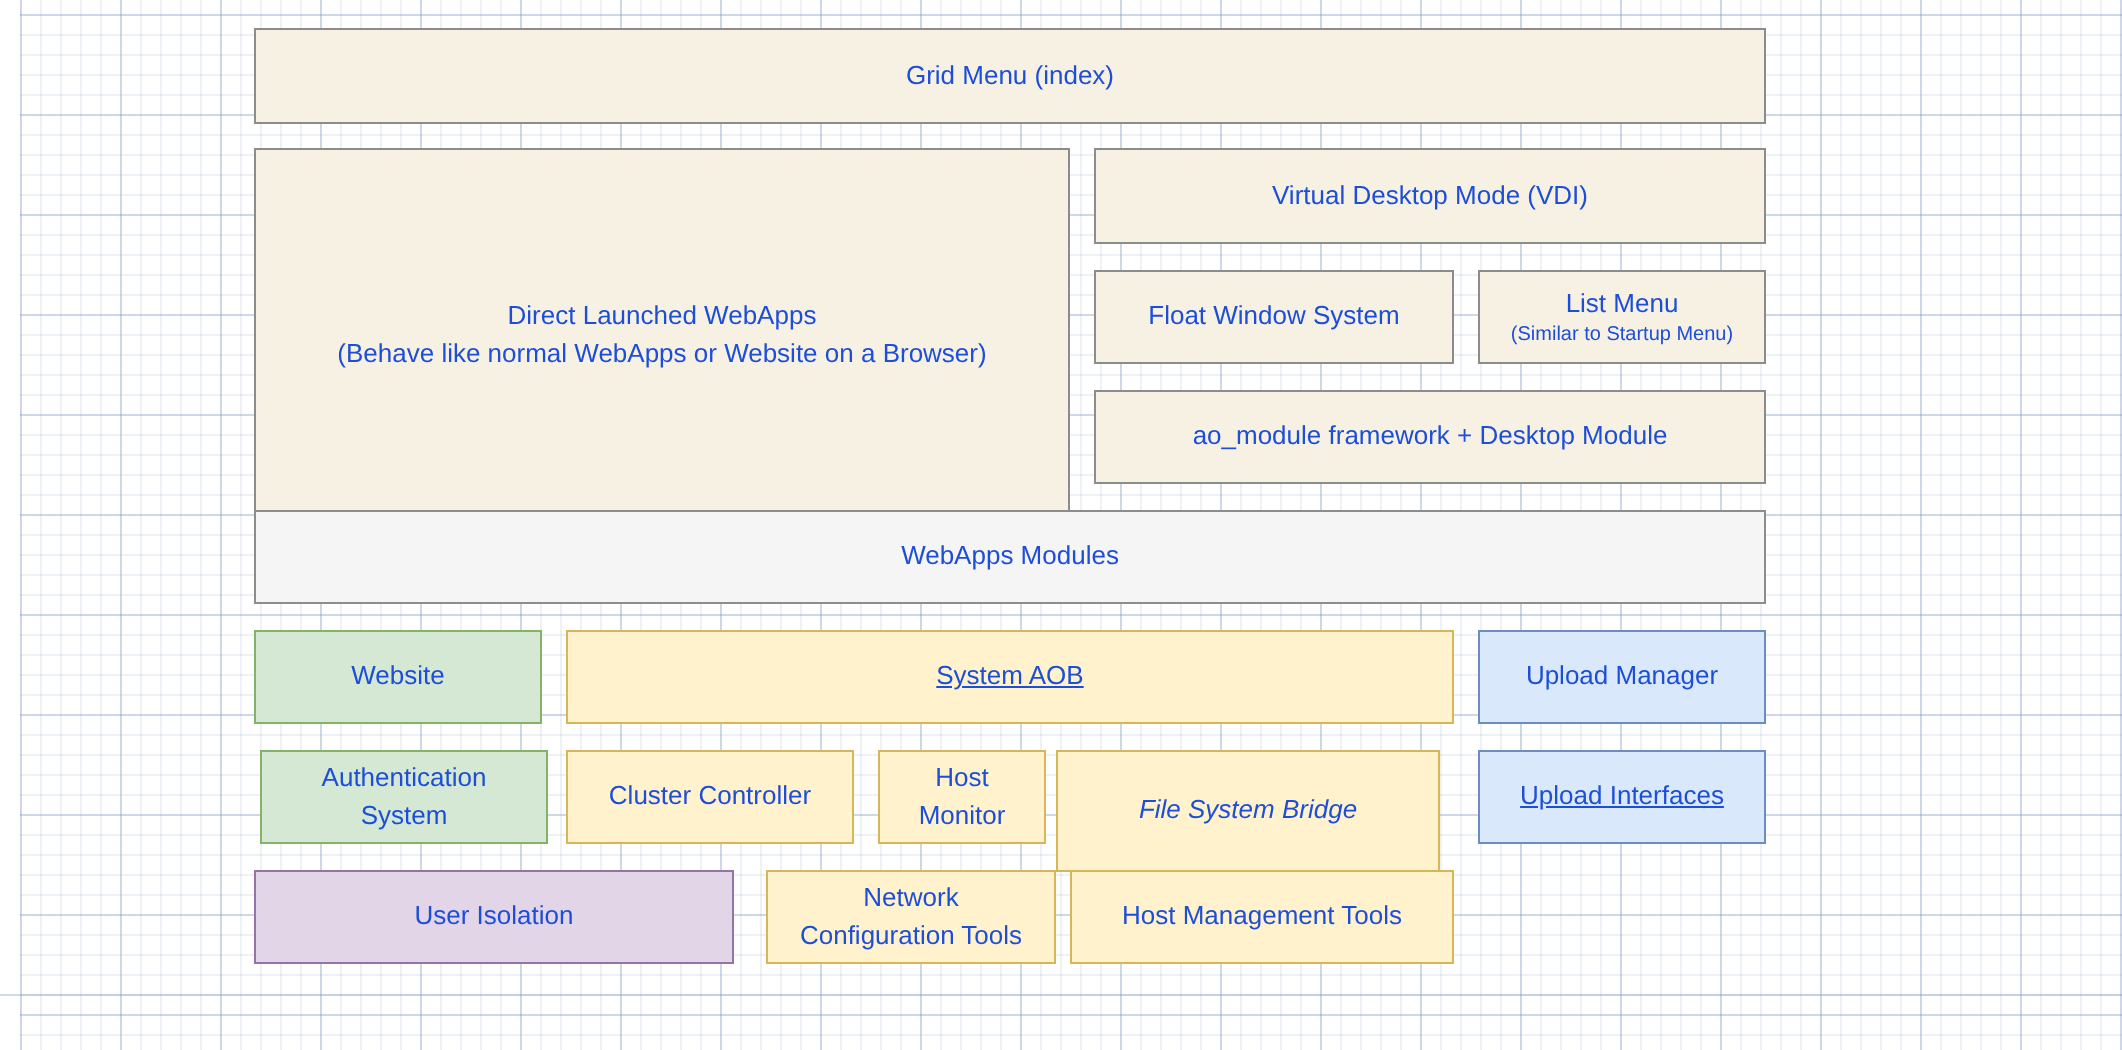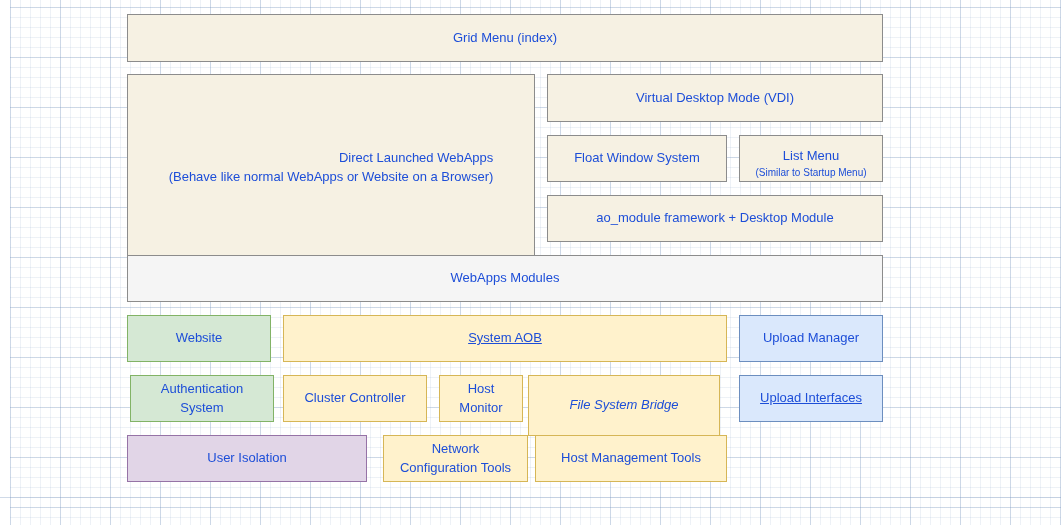--- a/index.html
+++ b/index.html
@@ -53,34 +53,34 @@
 </style>
 </head>
 <body>
 
 <div class="canvas">
 
   <div class="box beige" style="left:127px; top:14px; width:756px; height:48px;">
     <div class="label">Grid Menu (index)</div>
   </div>
 
-  <div class="box beige" style="left:127px; top:74px; width:408px; height:188px;text-align:right;">
+  <div class="box beige" style="left:127px; top:74px; width:408px; height:188px;">
     <div class="label">Direct Launched WebApps
 (Behave like normal WebApps or Website on a Browser)</div>
   </div>
 
   <div class="box beige" style="left:547px; top:74px; width:336px; height:48px;">
     <div class="label">Virtual Desktop Mode (VDI)</div>
   </div>
 
   <div class="box beige" style="left:547px; top:135px; width:180px; height:47px;">
     <div class="label">Float Window System</div>
   </div>
 
-  <div class="box beige" style="left:739px; top:135px; width:144px; height:47px;justify-content:flex-end;">
+  <div class="box beige" style="left:739px; top:135px; width:144px; height:47px;">
     <div class="label">List Menu</div>
     <div class="sublabel">(Similar to Startup Menu)</div>
   </div>
 
   <div class="box beige" style="left:547px; top:195px; width:336px; height:47px;">
     <div class="label">ao_module framework + Desktop Module</div>
   </div>
 
   <div class="box gray" style="left:127px; top:255px; width:756px; height:47px;">
     <div class="label">WebApps Modules</div>

